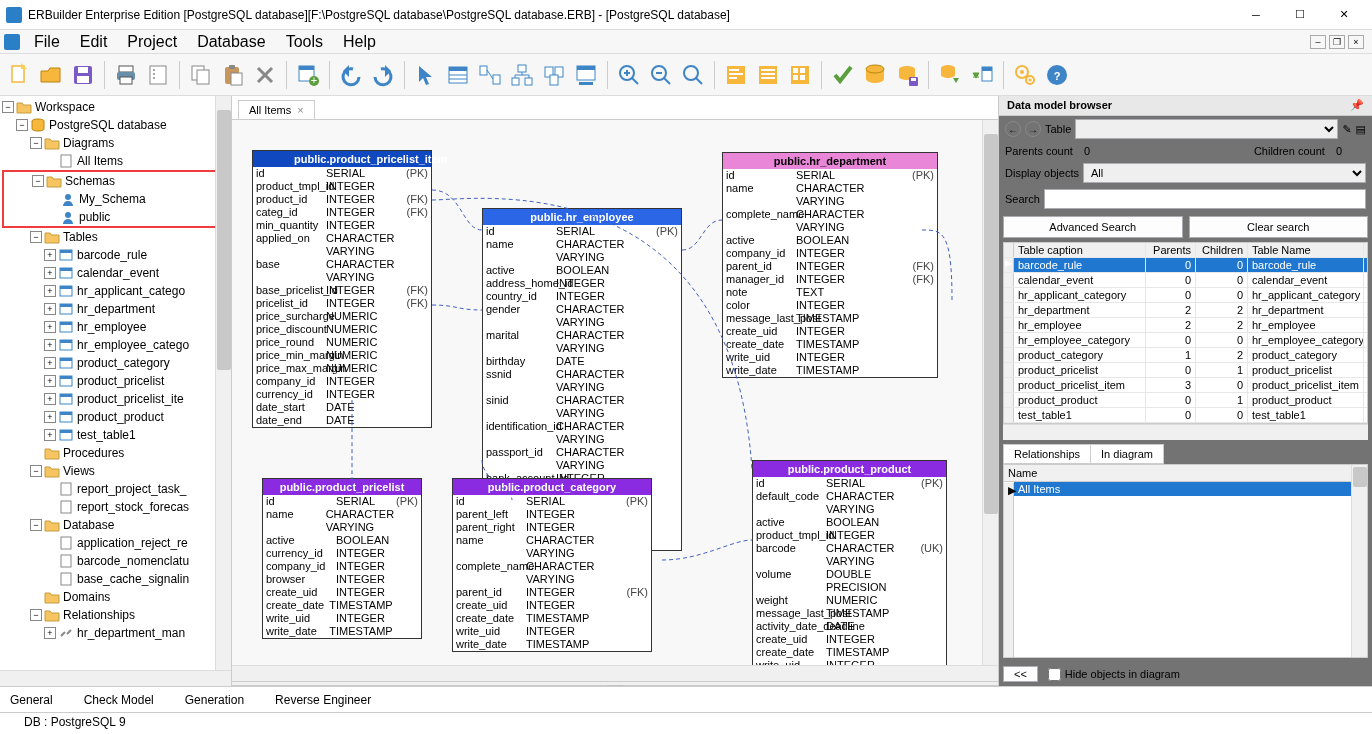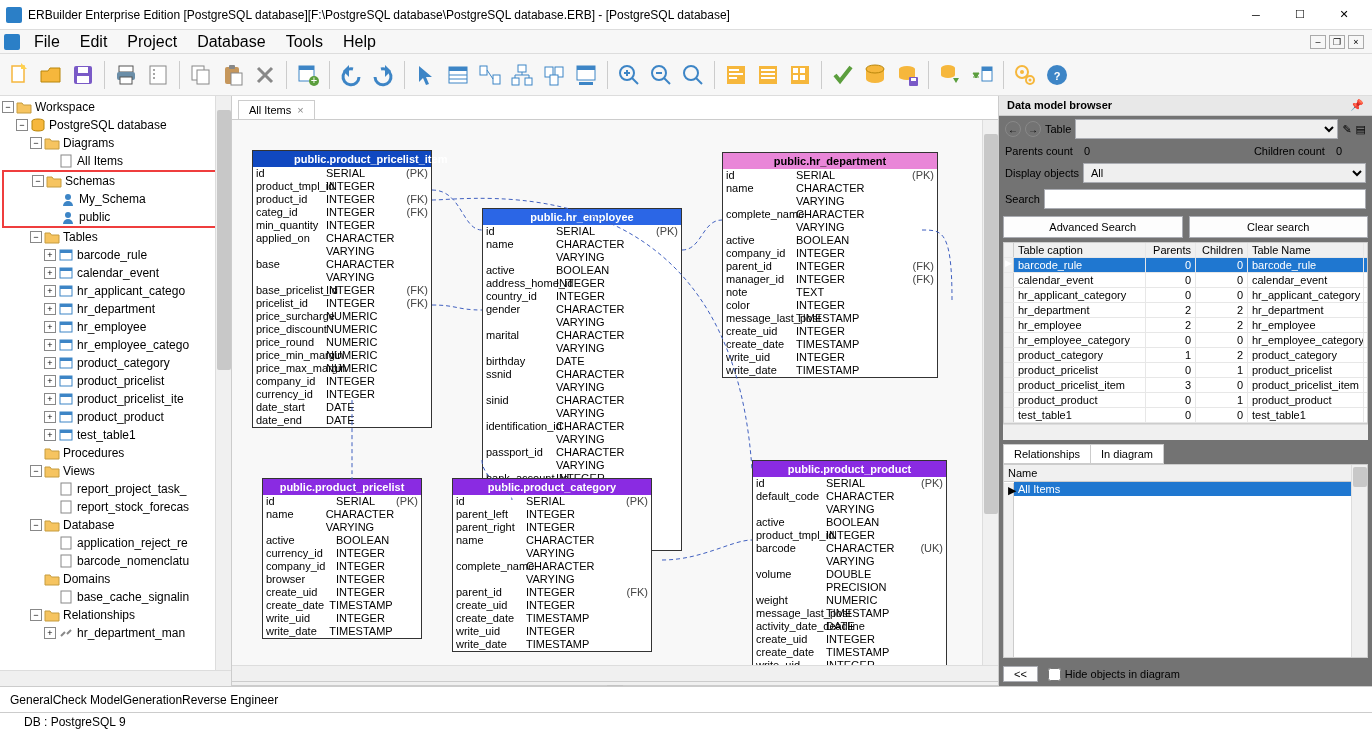--- a/index.html
+++ b/index.html
@@ -85,21 +85,21 @@
 .mid-tab:first-child { border-right: none; }
 .list2 { flex: 1; background: #fff; border: 1px solid #ccc; margin: 0 4px 4px; display:flex; flex-direction:column; position:relative;}
 .list2-hdr { background: #f0f0f0; padding: 2px 4px; border-bottom:1px solid #ccc; }
 .list2-row { padding: 1px 4px; }
 .list2-row.sel { background: #1f77d0; color: #fff; }
 .footer-ctrl { display: flex; align-items: center; padding: 4px; gap: 10px; }
 .footer-ctrl .navbtn { border: 1px solid #abadb3; padding: 1px 10px; background: #fdfdfd; }
 .footer-ctrl label { display:flex; align-items:center; gap:4px; font-size:11px;}
 
 
-.bottom-tabs { height: 26px; border-top: 1px solid #ccc; display: flex; align-items: center; padding: 0 10px; gap: 0; }
+.bottom-tabs { height: 26px; border-top: 1px solid #ccc; display: flex; align-items: center; padding: 0 10px; gap: 31px; }
 .bottom-tabs .btab { font-size: 12px; }
 .statusbar { height: 22px; border-top: 1px solid #ccc; padding: 2px 24px; font-size: 12px; }
 .split-h { height: 5px; background:#f0f0f0; border-top:1px solid #ccc; border-bottom:1px solid #ccc; text-align:center; font-size:6px; color:#999;}
 svg.connector { position: absolute; pointer-events: none; }
 </style>
 </head>
 <body>
 
 <div class="titlebar">
   <div class="app-icon"></div>
@@ -546,33 +546,33 @@
             </svg>
             <span class="tlabel">application_reject_re</span>
           </div>
           <div class="tree-row " style="padding-left:42px">
             <span class="noexp"></span>
             <svg class="ticon" viewBox="0 0 16 14">
               <rect x="3" y="1" width="10" height="12" fill="#fff" stroke="#888"></rect>
             </svg>
             <span class="tlabel">barcode_nomenclatu</span>
           </div>
+          <div class="tree-row " style="padding-left:42px">
+            <span class="noexp"></span>
+            <svg class="ticon" viewBox="0 0 16 14">
+              <rect x="3" y="1" width="10" height="12" fill="#fff" stroke="#888"></rect>
+            </svg>
+            <span class="tlabel">base_cache_signalin</span>
+          </div>
           <div class="tree-row " style="padding-left:28px">
             <span class="noexp"></span>
             <svg class="ticon" viewBox="0 0 16 14">
               <path class="folder" d="M1 3 h5 l1.5 2 H15 v8 H1 z"></path>
             </svg>
             <span class="tlabel">Domains</span>
-          </div>
-          <div class="tree-row " style="padding-left:42px">
-            <span class="noexp"></span>
-            <svg class="ticon" viewBox="0 0 16 14">
-              <rect x="3" y="1" width="10" height="12" fill="#fff" stroke="#888"></rect>
-            </svg>
-            <span class="tlabel">base_cache_signalin</span>
           </div>
           <div class="tree-row " style="padding-left:28px">
             <span class="expander">−</span>
             <svg class="ticon" viewBox="0 0 16 14">
               <path class="folder" d="M1 3 h5 l1.5 2 H15 v8 H1 z"></path>
             </svg>
             <span class="tlabel">Relationships</span>
           </div>
           <div class="tree-row " style="padding-left:42px">
             <span class="expander">+</span>

